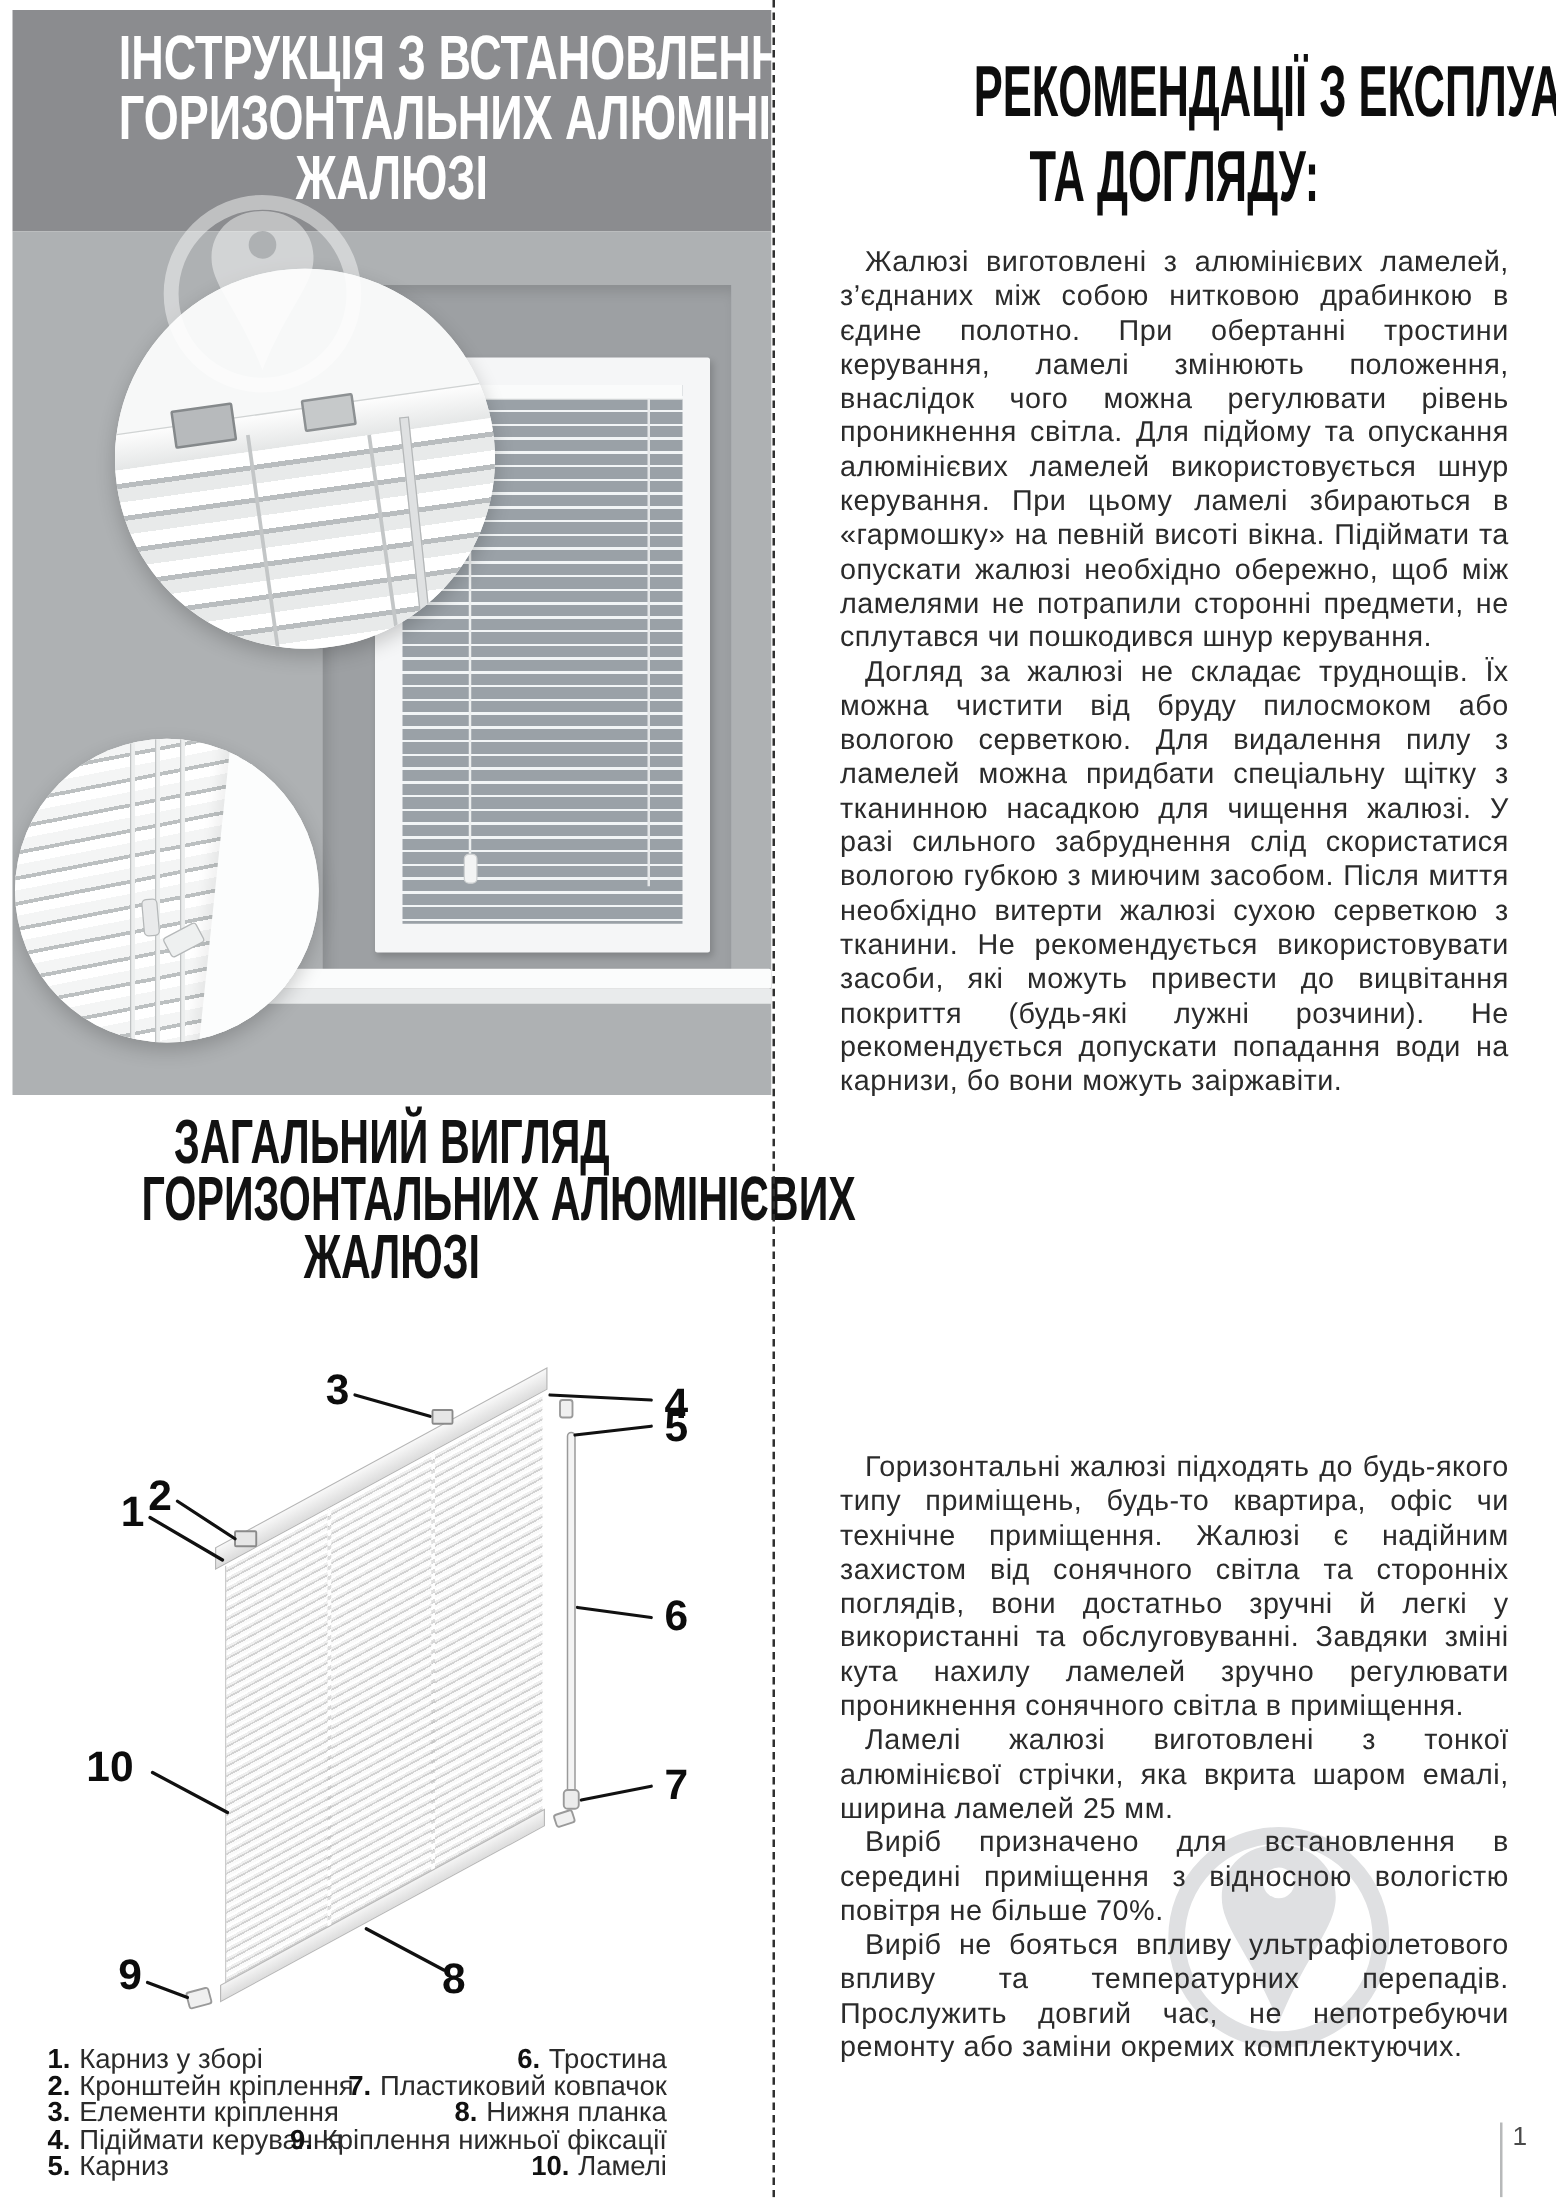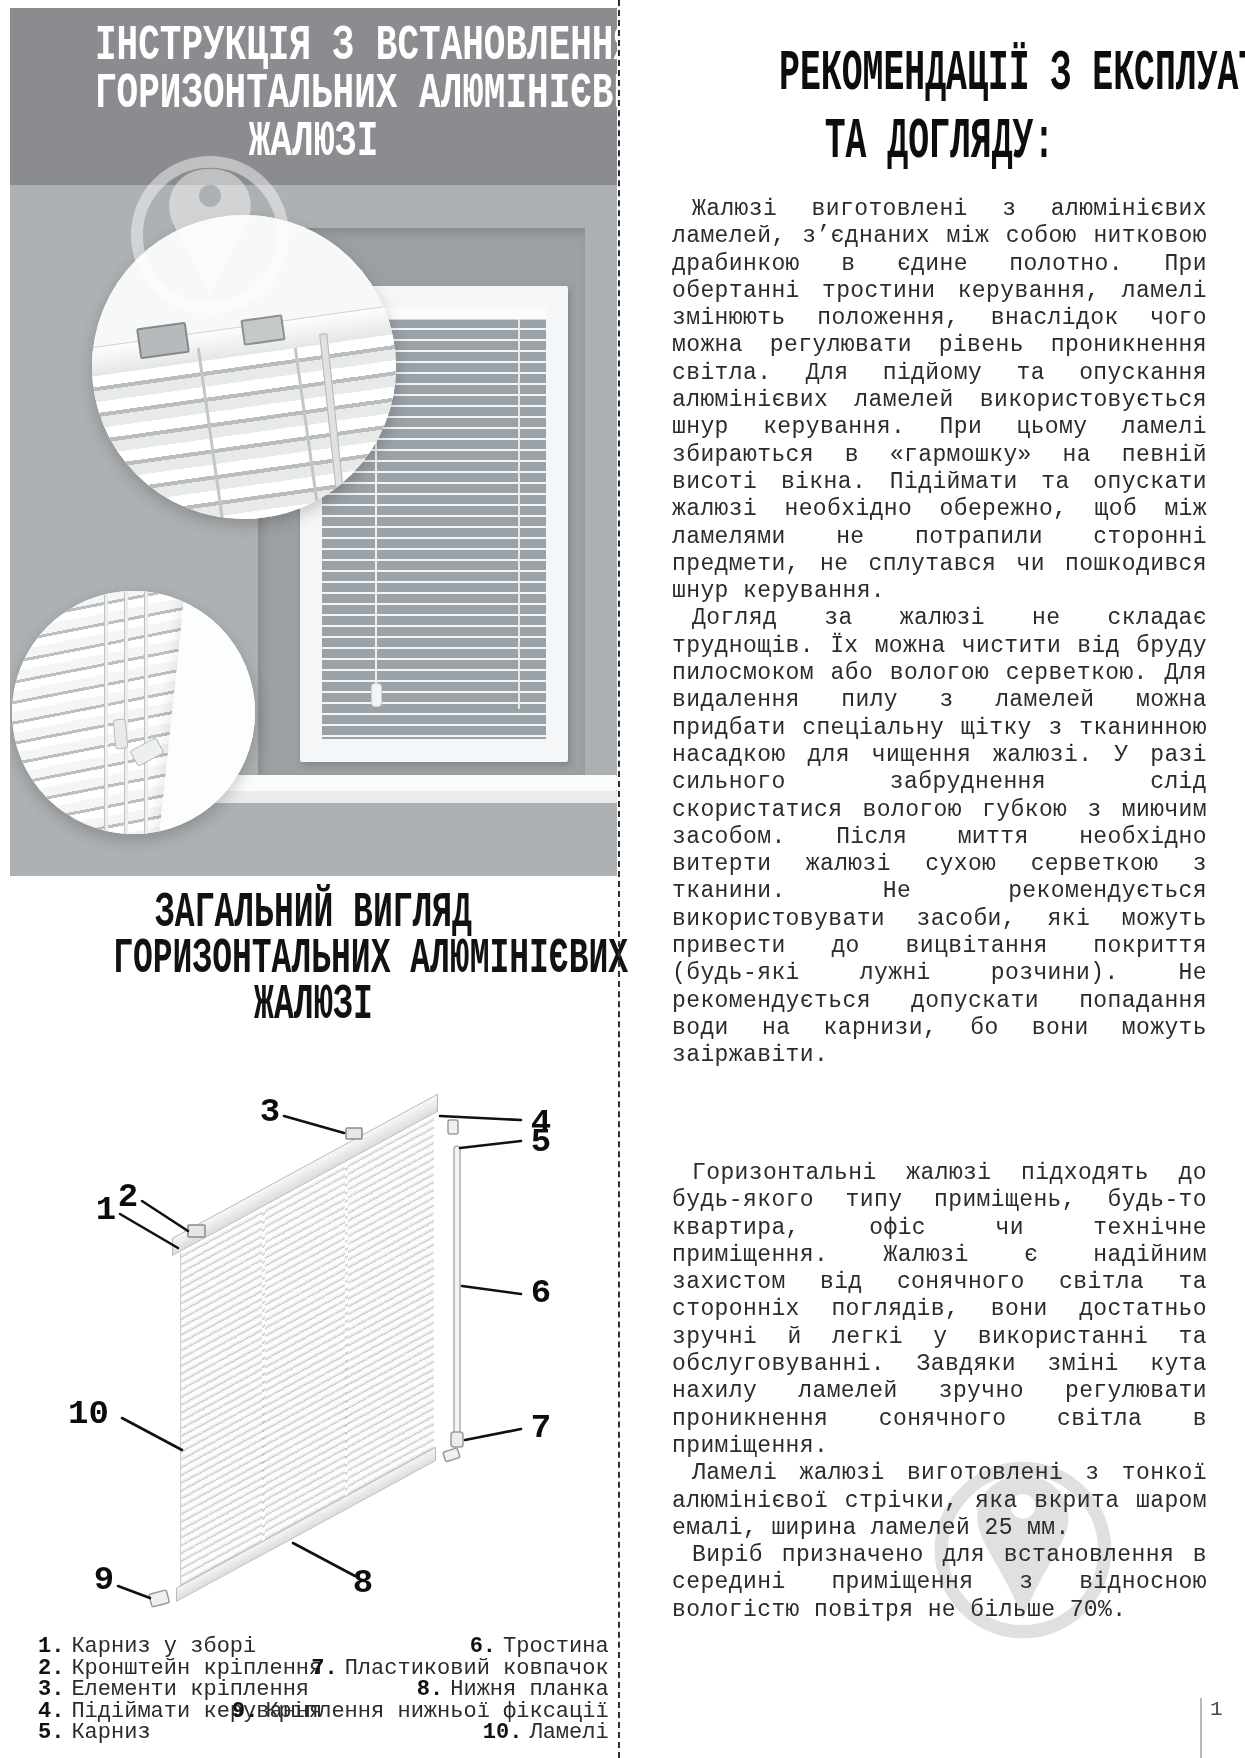--- a/index.html
+++ b/index.html
@@ -1,17 +1,17 @@
 <!DOCTYPE html>
 <html><head>
 <meta charset="utf-8">
 <style>
   html,body{margin:0;padding:0;background:#ffffff;}
   .page{position:relative;width:1245px;height:1758px;background:#fff;overflow:hidden;
-        font-family:Liberation Mono, monospace;color:#2b2b2b;}
+        font-family:Liberation Sans, sans-serif;color:#2b2b2b;}
   .abs{position:absolute;}
 
   
   .title-box{left:10px;top:8px;width:607px;height:177px;background:#8b8c8f;}
   .title-box-inner{position:absolute;left:0;top:14px;width:100%;text-align:center;}
   .wline{font-weight:700;font-size:50px;line-height:48px;color:#ffffff;
          transform:scaleX(0.72);transform-origin:50% 50%;white-space:nowrap;}
 
   .photo{left:10px;top:185px;width:607px;height:691px;background:#aeb1b3;overflow:hidden;}
   .recess{position:absolute;left:248px;top:43px;width:327px;height:554px;background:#9da0a3;
@@ -241,19 +241,20 @@
     <circle cx="100" cy="100" r="86" fill="none" stroke="#dfe0e2" stroke-width="14"></circle>
     <path d="M100,22 C70,22 52,42 52,66 C52,92 76,112 100,172 C124,112 148,92 148,66 C148,42 130,22 100,22 Z" fill="#dfe0e2"></path>
     <circle cx="100" cy="54" r="13" fill="#ffffff"></circle>
   </svg>
 
 
   <div class="abs bodytext purpose-body">
     <p>Горизонтальні жалюзі підходять до будь-якого типу приміщень, будь-то квартира, офіс чи технічне приміщення. Жалюзі є надійним захистом від сонячного світла та сторонніх поглядів, вони достатньо зручні й легкі у використанні та обслуговуванні. Завдяки зміні кута нахилу ламелей зручно регулювати проникнення сонячного світла в приміщення.</p>
     <p>Ламелі жалюзі виготовлені з тонкої алюмінієвої стрічки, яка вкрита шаром емалі, ширина ламелей 25 мм.</p>
     <p>Виріб призначено для встановлення в середині приміщення з відносною вологістю повітря не більше 70%.</p>
+    <p>Виріб не бояться впливу ультрафіолетового впливу та температурних перепадів. Прослужить довгий час, не непотребуючи ремонту або заміни окремих комплектуючих.</p>
   </div>
 
   <div class="abs page-number">
     <span>1</span>
   </div>
 
 </div>
 
 </body></html>

